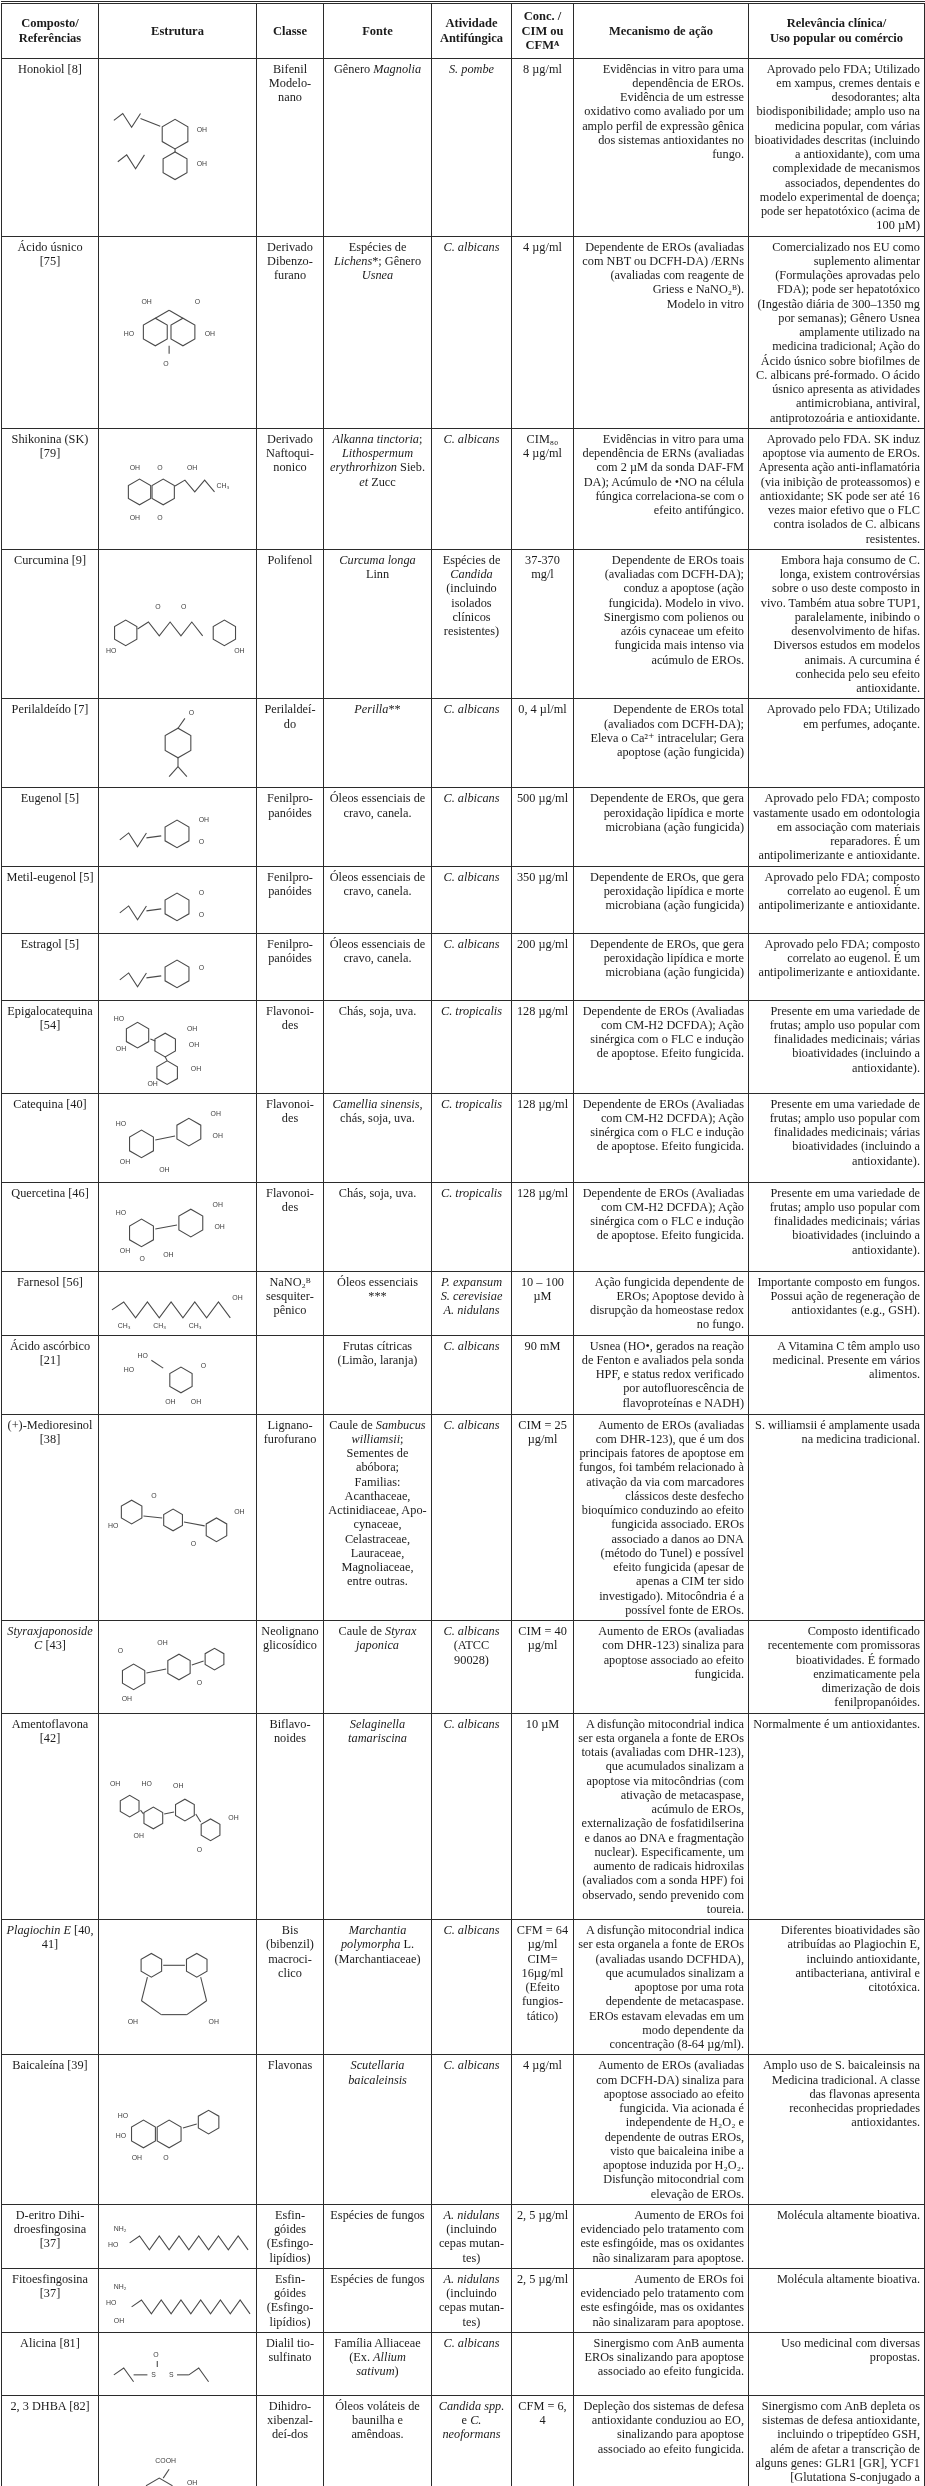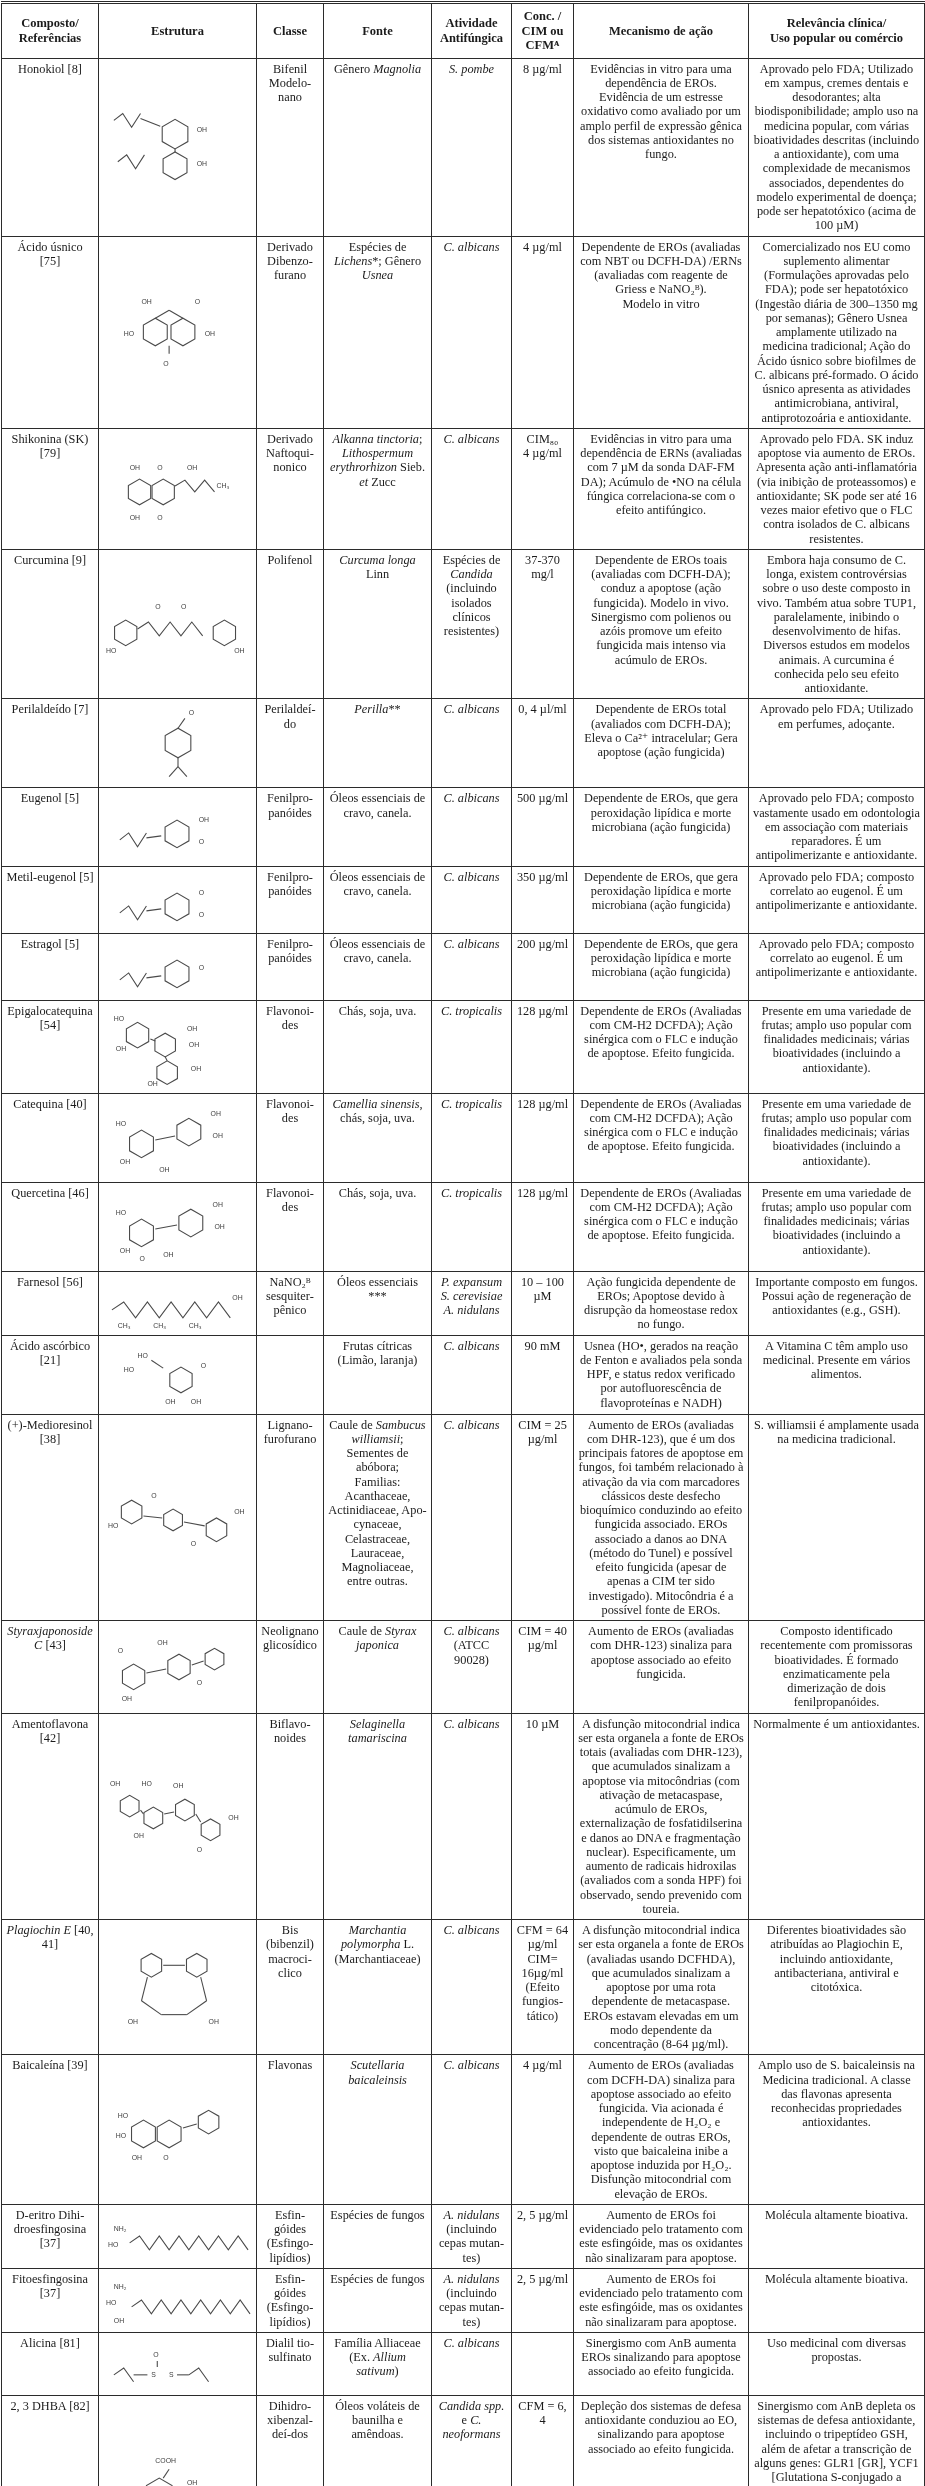--- a/index.html
+++ b/index.html
@@ -8,21 +8,21 @@
   table{width:923px;border-collapse:collapse;table-layout:fixed;margin:0 1px;
         border-top:3px double #2b2b2b;border-bottom:3px double #2b2b2b;
         border-left:1px solid #2b2b2b;border-right:1px solid #2b2b2b;}
   th,td{border:1px solid #2b2b2b;vertical-align:top;padding:3px 4px;
         font-size:12.3px;line-height:1.16;white-space:pre-line;overflow:hidden;}
   th{font-weight:bold;text-align:center;vertical-align:middle;font-size:12.5px;padding:5px 2px;}
   col.c1{width:97px}col.c2{width:158px}col.c3{width:67px}col.c4{width:108px}
   col.c5{width:80px}col.c6{width:62px}col.c7{width:175px}col.c8{width:176px}
   td.center{text-align:center;}
   td.struct{text-align:center;vertical-align:middle;padding:2px;}
-  td.just{text-align:center;}
+  td.just{text-align:right;}
   svg{display:block;margin:0 auto;}
   svg .bond{stroke:#4a4a4a;stroke-width:1.1;fill:none;}
   svg text{font-family:"Liberation Sans","DejaVu Sans",sans-serif;font-size:7px;fill:#3d3d3d;}
 </style>
 </head>
 <body>
 
 <div class="page">
   <table>
     <colgroup>
@@ -106,39 +106,39 @@
               <text x="84" y="22">OH</text>
               <text x="114" y="40">CH₃</text>
               <text x="26" y="72">OH</text>
               <text x="54" y="72">O</text>
             </svg></td>
           <td class="center">Derivado Naftoqui­nonico</td>
           <td class="center"><i>Alkanna tinctoria</i>; <i>Lithosper­mum erythrorhi­zon</i> Sieb. <i>et</i> Zucc</td>
           <td class="center"><i>C. albicans</i></td>
           <td class="center">CIM₈₀
 4 µg/ml</td>
-          <td class="just">Evidências in vitro para uma dependência de ERNs (avaliadas com 7 µM da sonda DAF-FM DA); Acúmulo de •NO na célula fúngica correlaciona-se com o efeito antifúngico.</td>
+          <td class="just">Evidências in vitro para uma dependência de ERNs (avaliadas com 2 µM da sonda DAF-FM DA); Acúmulo de •NO na célula fúngica correlaciona-se com o efeito antifúngico.</td>
           <td class="just">Aprovado pelo FDA. SK induz apoptose via aumento de EROs. Apresenta ação anti-inflamatória (via inibição de proteassomos) e antioxidante; SK pode ser até 16 vezes maior efetivo que o FLC contra isolados de C. albicans resistentes.</td>
         </tr>
         <tr>
           <td class="center">Curcumina [9]</td>
           <td class="struct"><svg viewBox="0 0 150 66" width="148" height="66">
               <polygon points="33.3,35.5 33.3,48.5 22.0,55.0 10.7,48.5 10.7,35.5 22.0,29.0" class="bond"></polygon>
               <polyline points="34,38 45,31 56,45 67,31 78,45 89,31 100,45" class="bond"></polyline>
               <polygon points="133.3,35.5 133.3,48.5 122.0,55.0 110.7,48.5 110.7,35.5 122.0,29.0" class="bond"></polygon>
               <text x="52" y="18">O</text>
               <text x="78" y="18">O</text>
               <text x="2" y="62">HO</text>
               <text x="132" y="62">OH</text>
             </svg></td>
           <td class="center">Polifenol</td>
           <td class="center"><i>Curcuma longa</i> Linn</td>
           <td class="center">Espécies de <i>Candida</i> (incluindo isolados clínicos resistentes)</td>
           <td class="center">37-370 mg/l</td>
-          <td class="just">Dependente de EROs toais (avaliadas com DCFH-DA); conduz a apoptose (ação fungicida). Modelo in vivo. Sinergismo com polienos ou azóis promove um efeito fungicida mais intenso via acúmulo de EROs.</td>
+          <td class="just">Dependente de EROs toais (avaliadas com DCFH-DA); conduz a apoptose (ação fungicida). Modelo in vivo. Sinergismo com polienos ou azóis cynaceae um efeito fungicida mais intenso via acúmulo de EROs.</td>
           <td class="just">Embora haja consumo de C. longa, existem controvérsias sobre o uso deste composto in vivo. Também atua sobre TUP1, paralelamente, inibindo o desenvolvimento de hifas. Diversos estudos em modelos animais. A curcumina é conhecida pelo seu efeito antioxidante.</td>
         </tr>
         <tr>
           <td class="center">Perilaldeído [7]</td>
           <td class="struct"><svg viewBox="0 0 150 84" width="148" height="84">
               <polygon points="88.0,34.5 88.0,49.5 75.0,57.0 62.0,49.5 62.0,34.5 75.0,27.0" class="bond"></polygon>
               <line x1="75" y1="27" x2="82" y2="17" class="bond"></line>
               <text x="86" y="14">O</text>
               <line x1="75" y1="57" x2="75" y2="66" class="bond"></line>
               <line x1="75" y1="66" x2="66" y2="76" class="bond"></line>

